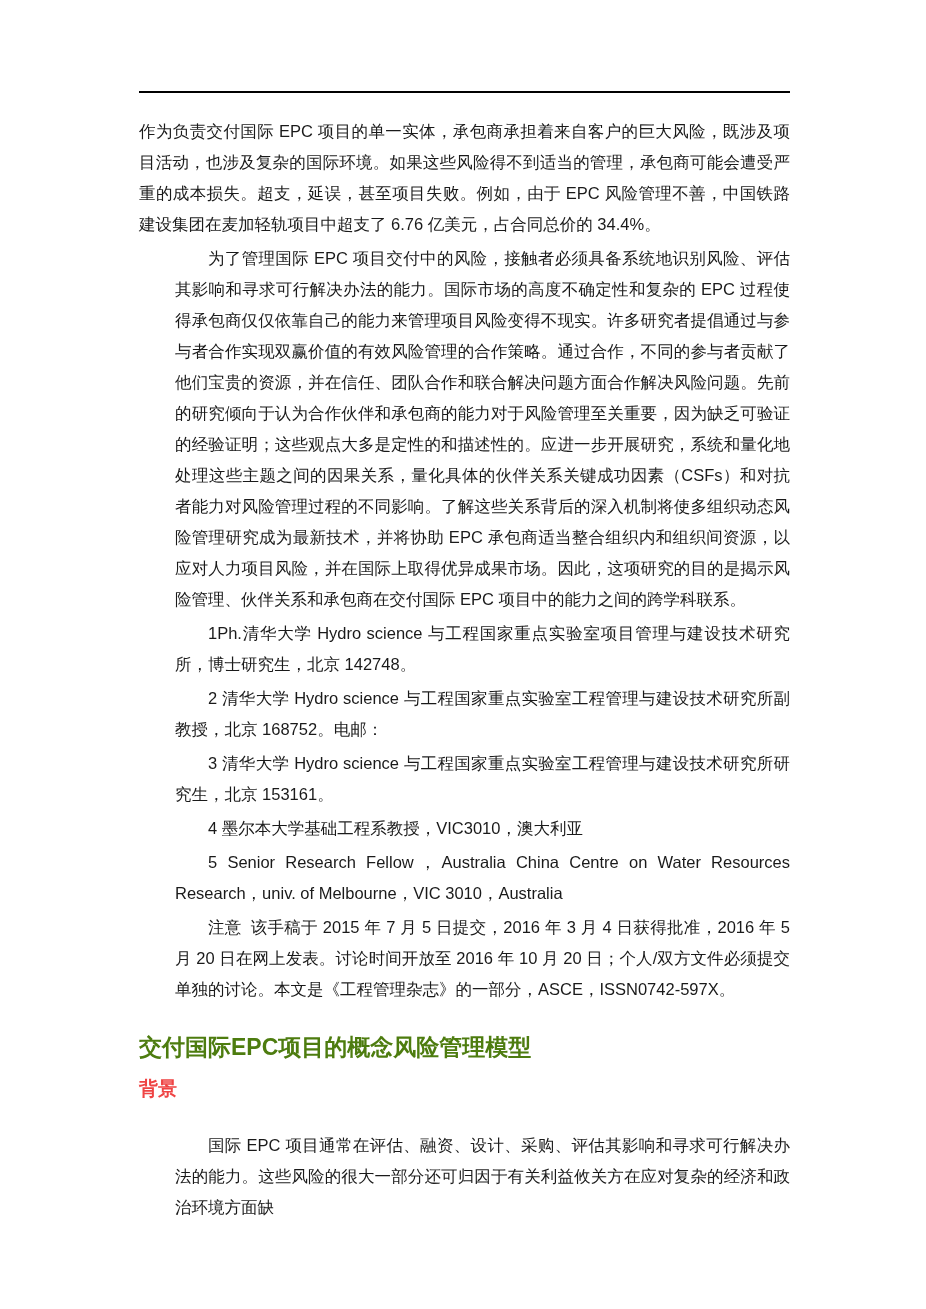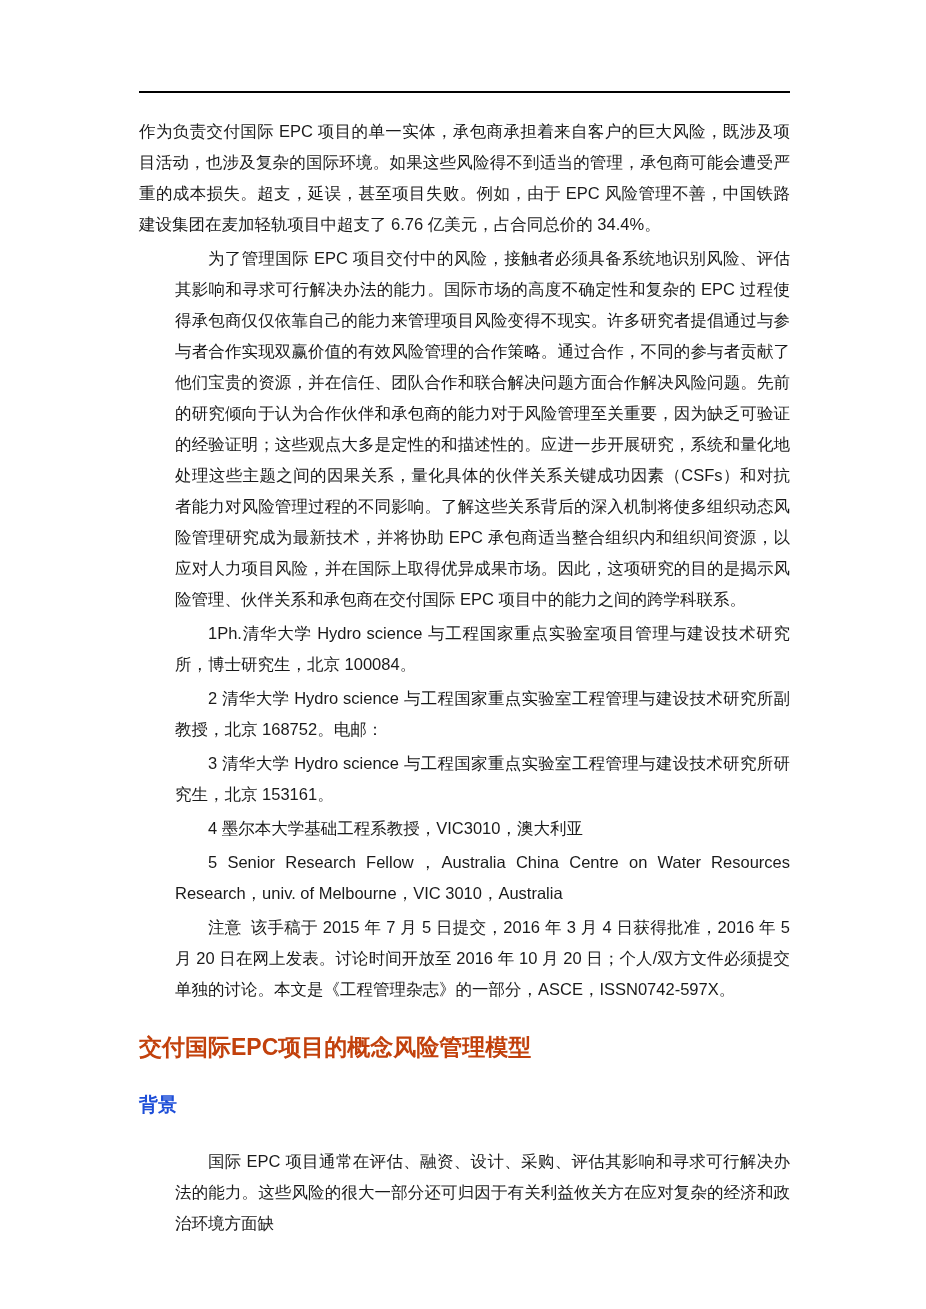--- a/index.html
+++ b/index.html
@@ -39,45 +39,45 @@
   }
   .note-label {
     font-weight: normal;
     margin-right: 9px;
   }
   .doc-title {
     margin-top: 26px;
     font-size: 23px;
     line-height: 32px;
     font-weight: bold;
-    color: #c2410c;
+    color: #4d7c0f;
   }
   .section-heading {
-    margin-top: 28px;
+    margin-top: 12px;
     font-size: 19px;
     line-height: 27px;
     font-weight: bold;
-    color: #1d4ed8;
+    color: #ef4444;
   }
   .bg-para {
     margin-top: 28px;
   }
 </style>
 </head>
 <body>
 
 <div class="page">
 
   <div class="top-rule"></div>
 
   <p class="para">作为负责交付国际 EPC 项目的单一实体，承包商承担着来自客户的巨大风险，既涉及项目活动，也涉及复杂的国际环境。如果这些风险得不到适当的管理，承包商可能会遭受严重的成本损失。超支，延误，甚至项目失败。例如，由于 EPC 风险管理不善，中国铁路建设集团在麦加轻轨项目中超支了 6.76 亿美元，占合同总价的 34.4%。</p>
 
   <p class="para indent">为了管理国际 EPC 项目交付中的风险，接触者必须具备系统地识别风险、评估其影响和寻求可行解决办法的能力。国际市场的高度不确定性和复杂的 EPC 过程使得承包商仅仅依靠自己的能力来管理项目风险变得不现实。许多研究者提倡通过与参与者合作实现双赢价值的有效风险管理的合作策略。通过合作，不同的参与者贡献了他们宝贵的资源，并在信任、团队合作和联合解决问题方面合作解决风险问题。先前的研究倾向于认为合作伙伴和承包商的能力对于风险管理至关重要，因为缺乏可验证的经验证明；这些观点大多是定性的和描述性的。应进一步开展研究，系统和量化地处理这些主题之间的因果关系，量化具体的伙伴关系关键成功因素（CSFs）和对抗者能力对风险管理过程的不同影响。了解这些关系背后的深入机制将使多组织动态风险管理研究成为最新技术，并将协助 EPC 承包商适当整合组织内和组织间资源，以应对人力项目风险，并在国际上取得优异成果市场。因此，这项研究的目的是揭示风险管理、伙伴关系和承包商在交付国际 EPC 项目中的能力之间的跨学科联系。</p>
 
-  <p class="para indent">1Ph.清华大学 Hydro science 与工程国家重点实验室项目管理与建设技术研究所，博士研究生，北京 100084。</p>
+  <p class="para indent">1Ph.清华大学 Hydro science 与工程国家重点实验室项目管理与建设技术研究所，博士研究生，北京 142748。</p>
 
   <p class="para indent">2 清华大学 Hydro science 与工程国家重点实验室工程管理与建设技术研究所副教授，北京 168752。电邮：</p>
 
   <p class="para indent">3 清华大学 Hydro science 与工程国家重点实验室工程管理与建设技术研究所研究生，北京 153161。</p>
 
   <p class="para indent">4 墨尔本大学基础工程系教授，VIC3010，澳大利亚</p>
 
   <p class="para indent">5 Senior Research Fellow，Australia China Centre on Water Resources Research，univ. of Melbourne，VIC 3010，Australia</p>
 
   <p class="para indent"><span class="note-label">注意</span><span>该手稿于 2015 年 7 月 5 日提交，2016 年 3 月 4 日获得批准，2016 年 5 月 20 日在网上发表。讨论时间开放至 2016 年 10 月 20 日；个人/双方文件必须提交单独的讨论。本文是《工程管理杂志》的一部分，ASCE，ISSN0742-597X。</span></p>

